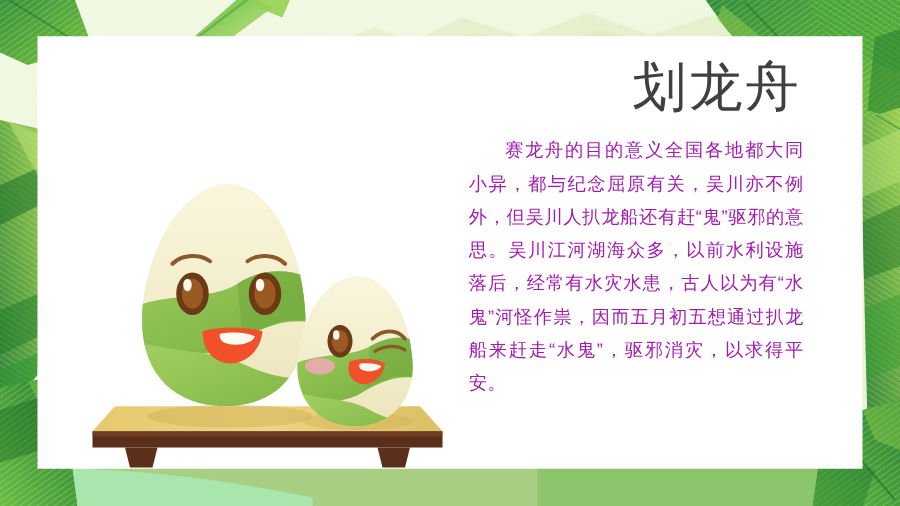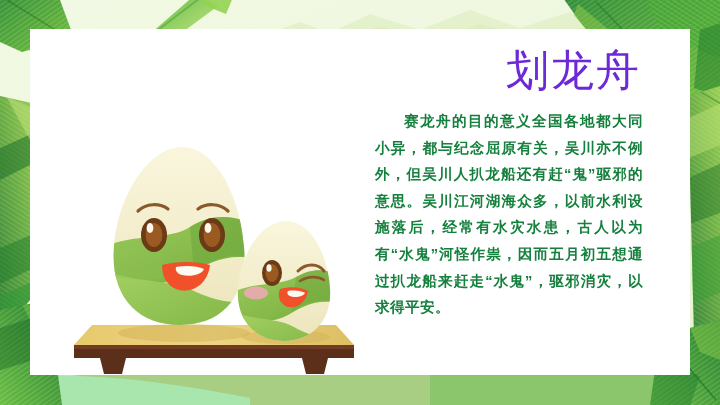--- a/index.html
+++ b/index.html
@@ -15,29 +15,29 @@
   #card{
     position:absolute;left:30px;top:29px;width:660px;height:346px;
     background:#ffffff;
   }
 
   
   #text-col{
     position:absolute;left:345px;top:16px;width:268px;
   }
   #title{
-    font-size:43px;line-height:50px;color:#6d28d9;text-align:right;
+    font-size:43px;line-height:50px;color:#404040;text-align:right;
     letter-spacing:2px;font-weight:400;white-space:nowrap;
     padding-right:2px;
   }
   #body{
     margin-top:13px;
-    font-size:14.6px;line-height:26.6px;color:#15803d;
+    font-size:14.6px;line-height:26.6px;color:#a21caf;
     text-align:justify;text-justify:inter-character;
-    text-indent:29px;letter-spacing:.4px;font-weight:bold;
+    text-indent:29px;letter-spacing:.4px;
   }
 
   
   #art{position:absolute;left:34px;top:100px;width:300px;height:255px;}
   #art svg{display:block;width:100%;height:100%;}
 </style>
 </head>
 <body>
 
 <div id="slide">

